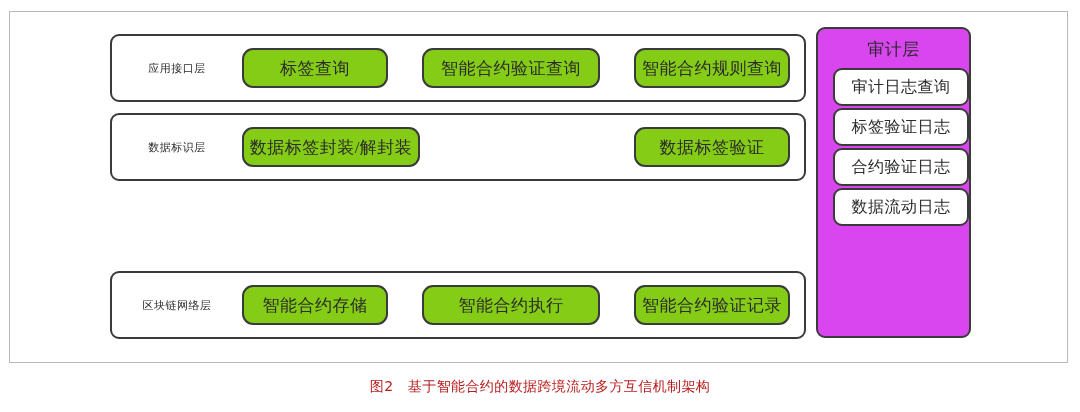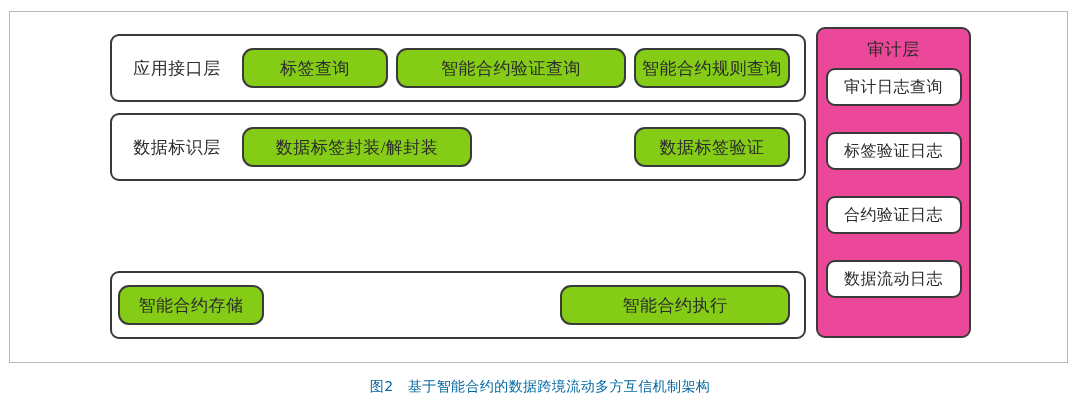--- a/index.html
+++ b/index.html
@@ -57,21 +57,21 @@
   }
   .layer-row.r0 { top: 0px; }
   .layer-row.r1 { top: 79px; }
   .layer-row.r2 { top: 158px; }
   .layer-row.r3 { top: 237px; }
 
   .layer-title {
     flex: 0 0 auto;
     width: 118px;
     text-align: center;
-    font-size: 17px;
+    font-size: 11px;
     letter-spacing: 0.5px;
     color: #2b2b2b;
     margin-left: 6px;
   }
 
   .modules {
     flex: 1 1 auto;
     display: flex;
     align-items: center;
     justify-content: space-between;
@@ -87,50 +87,50 @@
     background: #84cc16;
     display: flex;
     align-items: center;
     justify-content: center;
     font-size: 17px;
     letter-spacing: 0.5px;
     color: #2b2b2b;
     white-space: nowrap;
   }
   .module-box.w-sm  { width: 146px; }
-  .module-box.w-md  { width: 230px; }
+  .module-box.w-md  { width: 178px; }
   .module-box.w-lg  { width: 156px; }
 
   
   .audit-panel {
     position: absolute;
     left: 816px;
     top: 27px;
     width: 155px;
     height: 311px;
     box-sizing: border-box;
     border: 2px solid #3a3a3a;
     border-radius: 9px;
-    background: #ec4899;
+    background: #d946ef;
   }
 
   .audit-title {
     text-align: center;
     font-size: 17px;
     letter-spacing: 0.5px;
     color: #2b2b2b;
     margin-top: 9px;
     margin-bottom: 7px;
   }
 
   .audit-list {
     display: flex;
     flex-direction: column;
-    align-items: center;
-    gap: 26px;
+    align-items: flex-end;
+    gap: 2px;
   }
 
   .audit-box {
     box-sizing: border-box;
     width: 136px;
     height: 38px;
     border: 2px solid #3a3a3a;
     border-radius: 9px;
     background: #ffffff;
     display: flex;
@@ -144,21 +144,21 @@
 
   
   .caption {
     position: absolute;
     left: 0;
     top: 378px;
     width: 1080px;
     text-align: center;
     font-family: "DejaVu Sans", "Liberation Sans", sans-serif;
     font-size: 14px;
-    color: #0369a1;
+    color: #b91c1c;
     letter-spacing: 0.4px;
     white-space: pre;
   }
 </style>
 </head>
 <body>
 
 <div id="figure-root">
 
   <div class="outer-frame"></div>
@@ -177,23 +177,25 @@
     <div class="layer-row r1">
       <div class="layer-title">数据标识层</div>
       <div class="modules">
         <div class="module-box w-md">数据标签封装/解封装</div>
         <div class="module-box w-lg">数据标签验证</div>
       </div>
     </div>
 
 
     <div class="layer-row r3">
+      <div class="layer-title">区块链网络层</div>
       <div class="modules">
         <div class="module-box w-sm">智能合约存储</div>
         <div class="module-box w-md">智能合约执行</div>
+        <div class="module-box w-lg">智能合约验证记录</div>
       </div>
     </div>
 
   </div>
 
   <div class="audit-panel">
     <div class="audit-title">审计层</div>
     <div class="audit-list">
       <div class="audit-box">审计日志查询</div>
       <div class="audit-box">标签验证日志</div>

